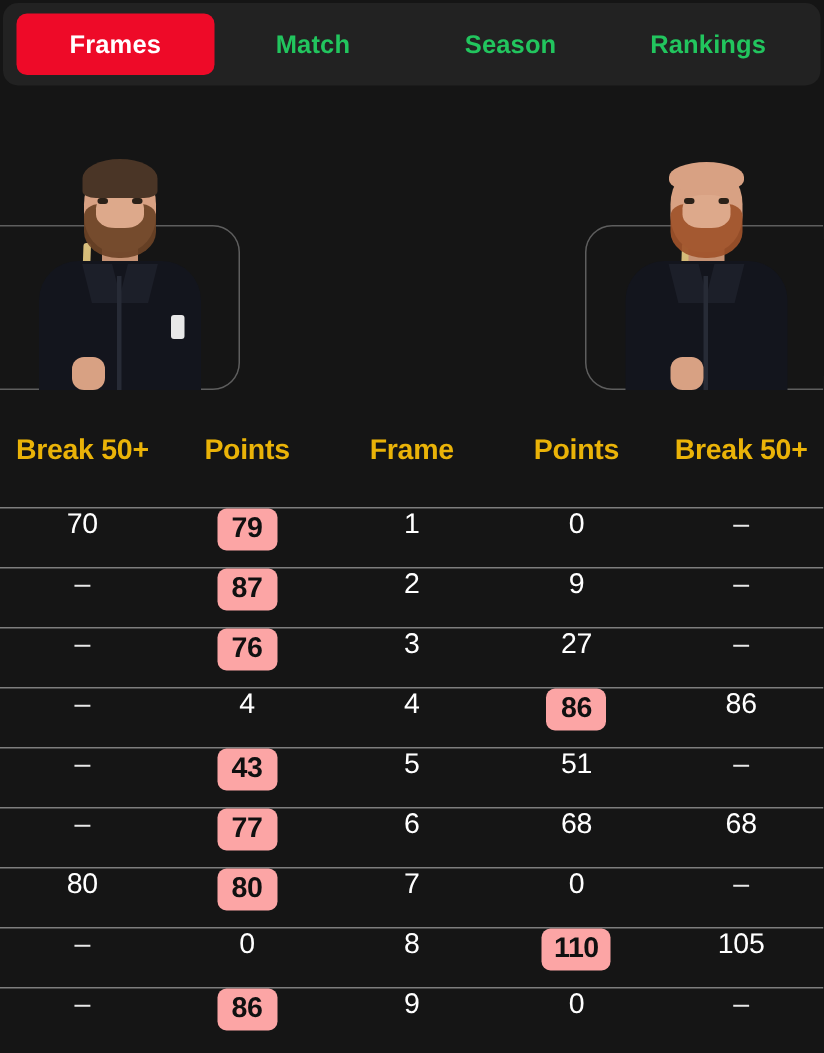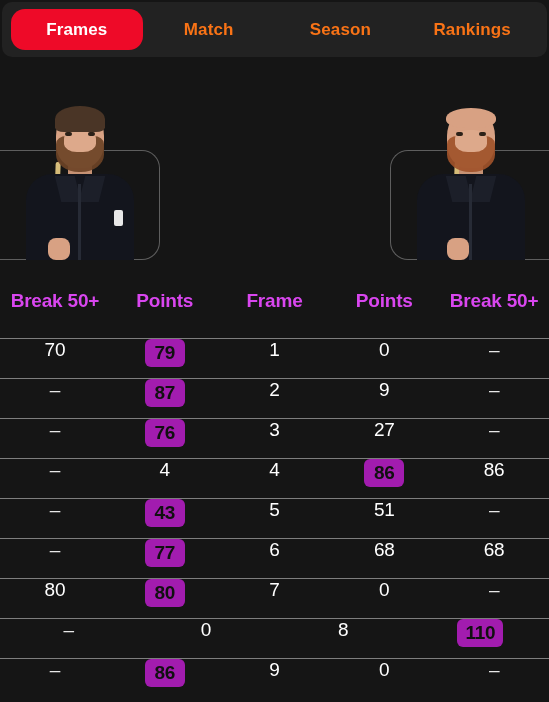--- a/index.html
+++ b/index.html
@@ -33,30 +33,29 @@
 
   .tab {
     flex: 1 1 0;
     height: 41px;
     display: flex;
     align-items: center;
     justify-content: center;
     border-radius: 7px;
     font-size: 17px;
     font-weight: bold;
-    color: #f97316;
+    color: #22c55e;
     letter-spacing: 0.1px;
     cursor: pointer;
     user-select: none;
   }
 
   .tab.active {
     background: #EE0A28;
     color: #ffffff;
-    border-radius: 14px;
   }
 
   
   .players {
     position: absolute;
     left: 0;
     top: 57px;
     width: 549px;
     height: 206px;
   }
@@ -156,21 +155,21 @@
     display: flex;
     height: 75px;
     align-items: center;
   }
 
   .thead .cell {
     flex: 1 1 0;
     text-align: center;
     font-size: 19px;
     font-weight: bold;
-    color: #d946ef;
+    color: #eab308;
     letter-spacing: -0.2px;
   }
 
   .row {
     display: flex;
     align-items: flex-start;
     height: 40px;
     border-top: 1px solid #7e7e7e;
   }
 
@@ -186,21 +185,21 @@
 
   .row .cell.dash { color: #e8e8e8; }
 
   .badge {
     display: inline-flex;
     align-items: center;
     justify-content: center;
     min-width: 40px;
     height: 28px;
     padding: 0 8px;
-    background: #a21caf;
+    background: #fca5a5;
     color: #101010;
     font-size: 19px;
     font-weight: bold;
     border-radius: 6px;
     letter-spacing: -0.3px;
   }
 </style>
 </head>
 <body>
 
@@ -338,20 +337,21 @@
         <div class="cell">0</div>
         <div class="cell dash">–</div>
       </div>
       <div class="row">
         <div class="cell dash">–</div>
         <div class="cell">0</div>
         <div class="cell">8</div>
         <div class="cell">
           <span class="badge">110</span>
         </div>
+        <div class="cell">105</div>
       </div>
       <div class="row">
         <div class="cell dash">–</div>
         <div class="cell">
           <span class="badge">86</span>
         </div>
         <div class="cell">9</div>
         <div class="cell">0</div>
         <div class="cell dash">–</div>
       </div>

